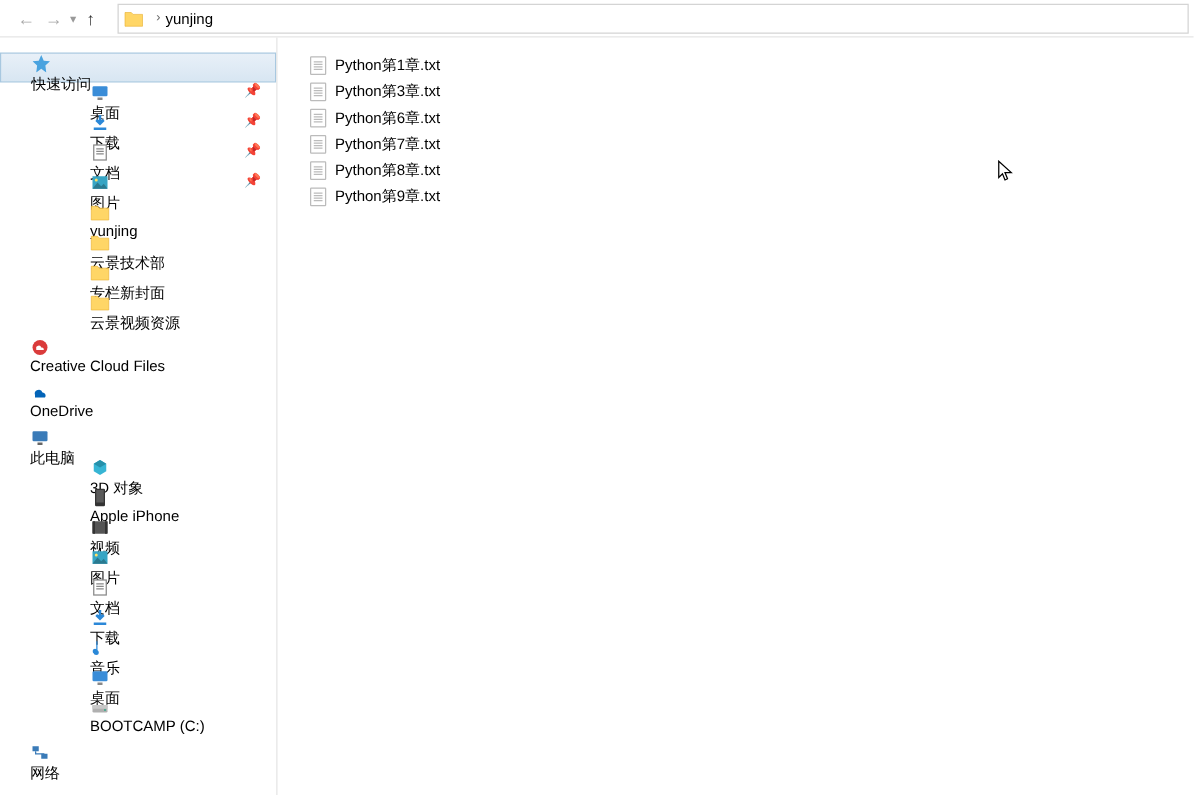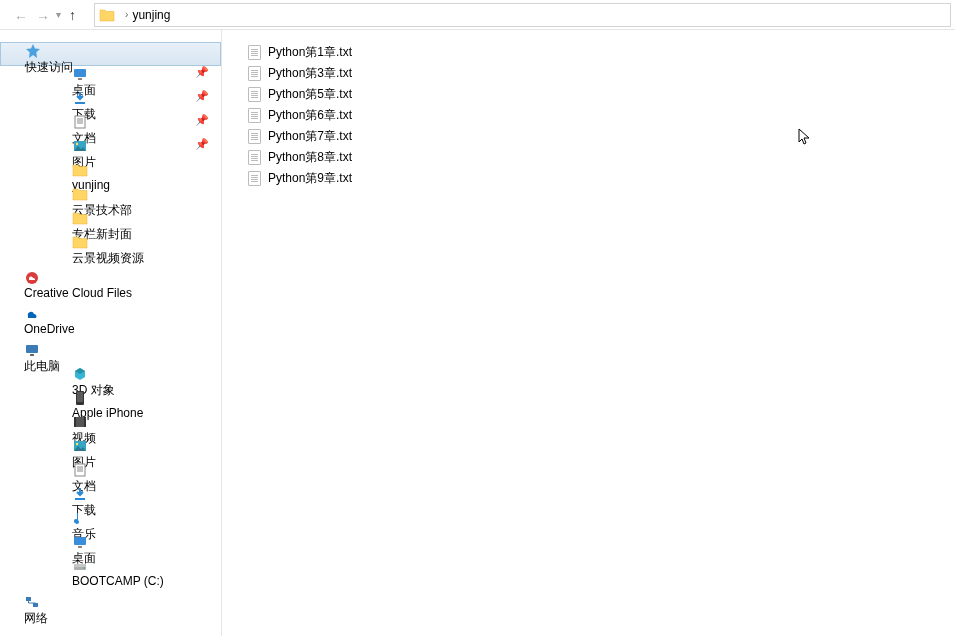--- a/index.html
+++ b/index.html
@@ -416,26 +416,20 @@
         <div class="file-item">
           <span class="file-icon">
             <span class="txt-icon"></span>
           </span>
           <span class="item-label">Python第3章.txt</span>
         </div>
         <div class="file-item">
           <span class="file-icon">
             <span class="txt-icon"></span>
           </span>
-          <span class="item-label">Python第5章.txt</span>
-        </div>
-        <div class="file-item">
-          <span class="file-icon">
-            <span class="txt-icon"></span>
-          </span>
           <span class="item-label">Python第6章.txt</span>
         </div>
         <div class="file-item">
           <span class="file-icon">
             <span class="txt-icon"></span>
           </span>
           <span class="item-label">Python第7章.txt</span>
         </div>
         <div class="file-item">
           <span class="file-icon">

